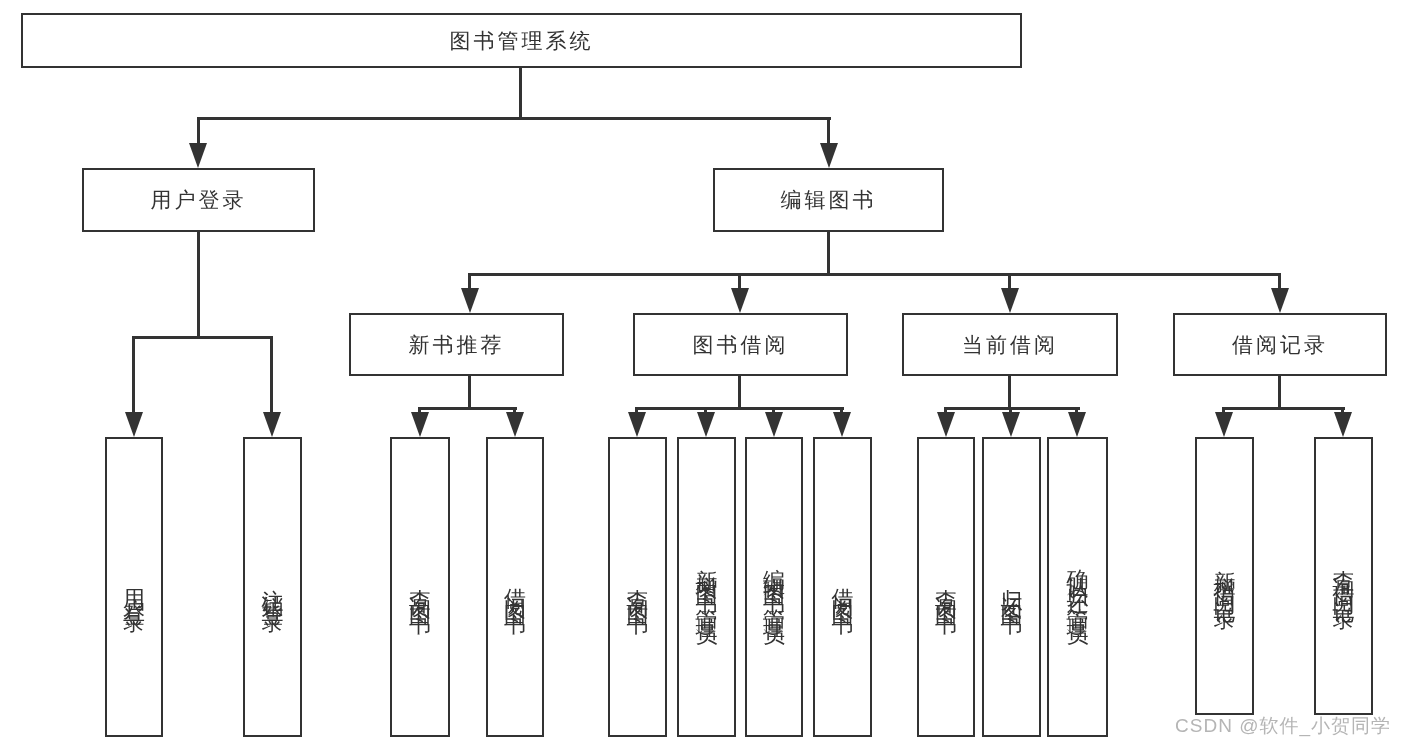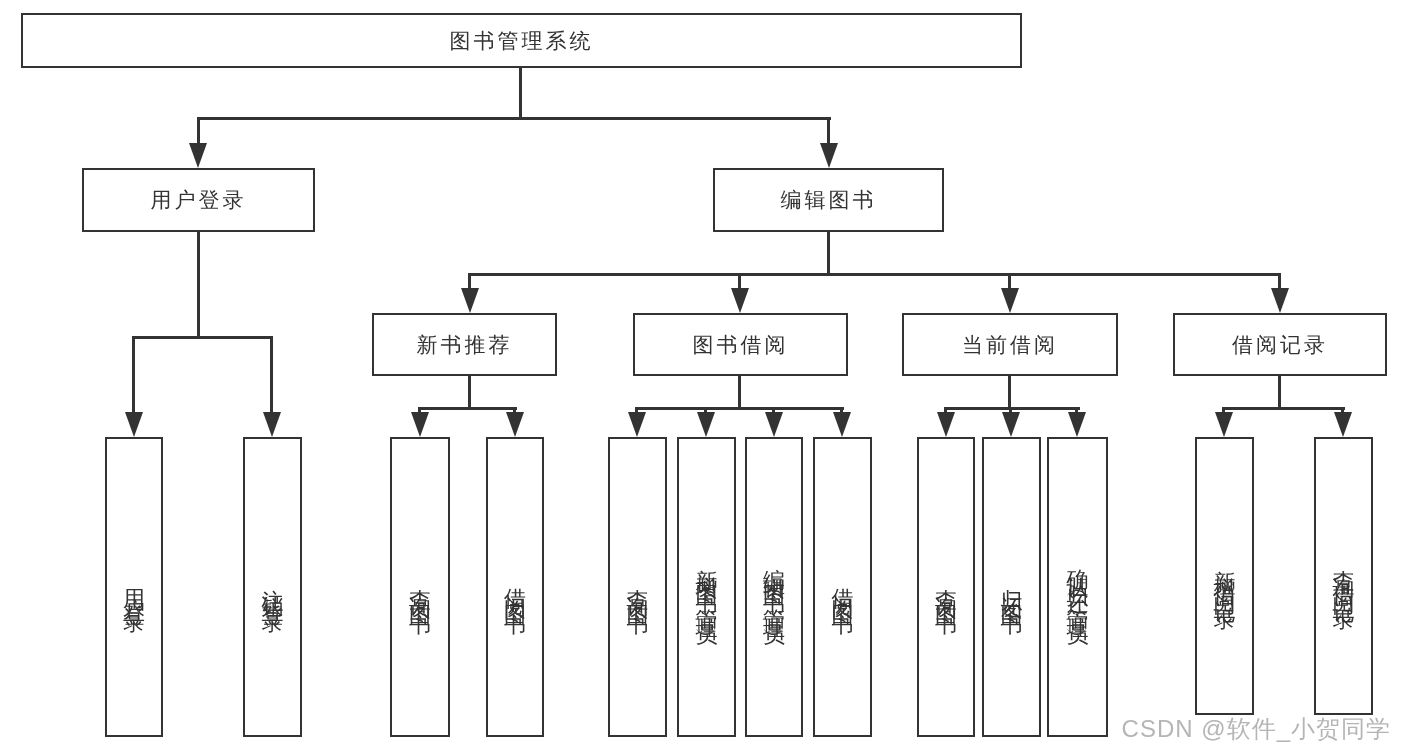--- a/index.html
+++ b/index.html
@@ -51,21 +51,21 @@
   
   .ar{
     position:absolute;width:0;height:0;
     border-left:9px solid transparent;
     border-right:9px solid transparent;
     border-top:25px solid var(--line);
   }
   .watermark{
     position:absolute;
     top:713px;right:14px;
-    font-size:24px;
+    font-size:19px;
     color:var(--watermark);
     letter-spacing:1px;
     white-space:nowrap;
   }
 </style>
 </head>
 <body>
 
 <div class="canvas">
 
@@ -98,21 +98,21 @@
   <div class="hl" style="left:468px;top:273px;width:813px"></div>
   <div class="vl" style="left:468px;top:273px;height:19px"></div>
   <div class="ar" style="left:461px;top:288px"></div>
   <div class="vl" style="left:738px;top:273px;height:19px"></div>
   <div class="ar" style="left:731px;top:288px"></div>
   <div class="vl" style="left:1008px;top:273px;height:19px"></div>
   <div class="ar" style="left:1001px;top:288px"></div>
   <div class="vl" style="left:1278px;top:273px;height:19px"></div>
   <div class="ar" style="left:1271px;top:288px"></div>
 
-  <div class="hbox" style="left:372px;top:313px;width:185px;height:63px">
+  <div class="hbox" style="left:349px;top:313px;width:215px;height:63px">
     <span>新书推荐</span>
   </div>
   <div class="hbox" style="left:902px;top:313px;width:216px;height:63px">
     <span>当前借阅</span>
   </div>
   <div class="hbox" style="left:633px;top:313px;width:215px;height:63px">
     <span>图书借阅</span>
   </div>
   <div class="hbox" style="left:1173px;top:313px;width:214px;height:63px">
     <span>借阅记录</span>

